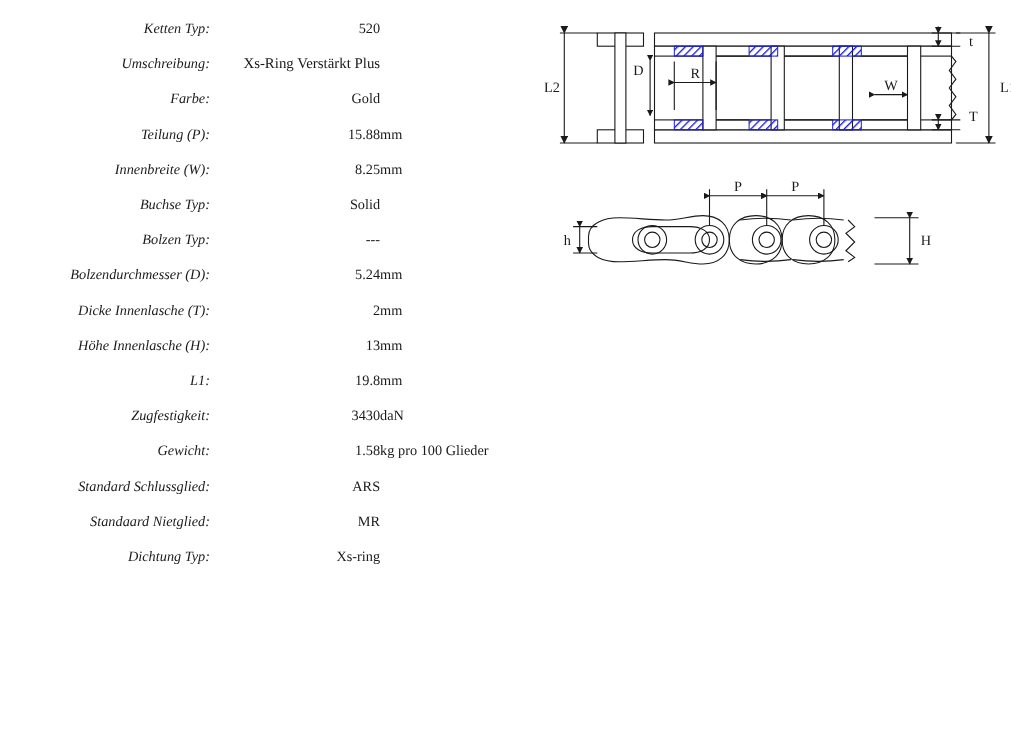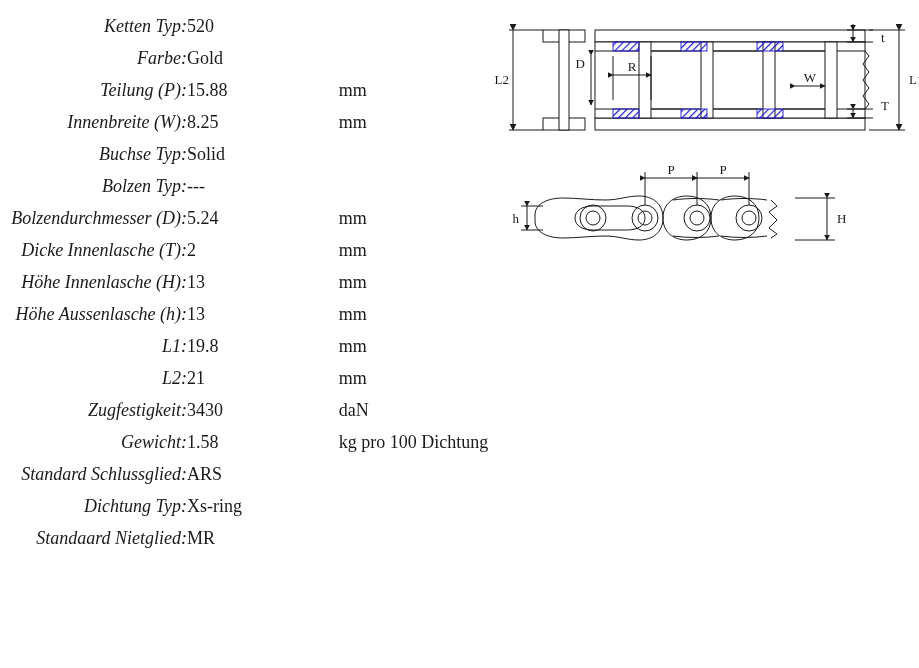--- a/index.html
+++ b/index.html
@@ -28,32 +28,32 @@
     top: 10px;
     width: 490px;
     border-collapse: collapse;
   }
   .spec-table tr {
     height: 32px;
   }
   .spec-table td {
     padding: 0;
     vertical-align: middle;
-    font-size: 18px;
+    font-size: 13px;
   }
   .spec-label {
     width: 185px;
     text-align: right;
     font-style: italic;
     padding-right: 8px;
     white-space: nowrap;
   }
   .spec-value {
     width: 150px;
-    text-align: left;
+    text-align: right;
     padding-right: 10px;
     white-space: nowrap;
   }
   .spec-value.small {
     font-size: 13.5px;
   }
   .spec-unit {
     width: 140px;
     text-align: left;
     font-size: 14px;
@@ -78,20 +78,25 @@
 <div class="page">
 
   <table class="spec-table">
     <tbody>
       <tr>
         <td class="spec-label">Ketten Typ:</td>
         <td class="spec-value">520</td>
         <td class="spec-unit"></td>
       </tr>
       <tr>
+        <td class="spec-label">Umschreibung:</td>
+        <td class="spec-value small">Xs-Ring Verstärkt Plus</td>
+        <td class="spec-unit"></td>
+      </tr>
+      <tr>
         <td class="spec-label">Farbe:</td>
         <td class="spec-value">Gold</td>
         <td class="spec-unit"></td>
       </tr>
       <tr>
         <td class="spec-label">Teilung (P):</td>
         <td class="spec-value">15.88</td>
         <td class="spec-unit">mm</td>
       </tr>
       <tr>
@@ -118,57 +123,47 @@
         <td class="spec-label">Dicke Innenlasche (T):</td>
         <td class="spec-value">2</td>
         <td class="spec-unit">mm</td>
       </tr>
       <tr>
         <td class="spec-label">Höhe Innenlasche (H):</td>
         <td class="spec-value">13</td>
         <td class="spec-unit">mm</td>
       </tr>
       <tr>
-        <td class="spec-label">Höhe Aussenlasche (h):</td>
-        <td class="spec-value">13</td>
-        <td class="spec-unit">mm</td>
-      </tr>
-      <tr>
         <td class="spec-label">L1:</td>
         <td class="spec-value">19.8</td>
-        <td class="spec-unit">mm</td>
-      </tr>
-      <tr>
-        <td class="spec-label">L2:</td>
-        <td class="spec-value">21</td>
         <td class="spec-unit">mm</td>
       </tr>
       <tr>
         <td class="spec-label">Zugfestigkeit:</td>
         <td class="spec-value">3430</td>
         <td class="spec-unit">daN</td>
       </tr>
       <tr>
         <td class="spec-label">Gewicht:</td>
         <td class="spec-value">1.58</td>
-        <td class="spec-unit">kg pro 100 Dichtung</td>
+        <td class="spec-unit">kg pro 100 Glieder</td>
       </tr>
       <tr>
         <td class="spec-label">Standard Schlussglied:</td>
         <td class="spec-value">ARS</td>
         <td class="spec-unit"></td>
       </tr>
       <tr>
+        <td class="spec-label">Standaard Nietglied:</td>
+        <td class="spec-value">MR</td>
+        <td class="spec-unit"></td>
+      </tr>
+      <tr>
         <td class="spec-label">Dichtung Typ:</td>
         <td class="spec-value">Xs-ring</td>
-        <td class="spec-unit"></td>
-      </tr>
-      <tr>
-        <td class="spec-label">Standaard Nietglied:</td>
-        <td class="spec-value">MR</td>
         <td class="spec-unit"></td>
       </tr>
     </tbody>
   </table>
 
   <div class="drawing">
     <svg width="424" height="300" viewBox="0 0 424 300" xmlns="http://www.w3.org/2000/svg">
       <defs>
         <marker id="ah" viewBox="0 0 10 10" refX="9" refY="5" markerWidth="7" markerHeight="7" orient="auto">
           <path d="M 0 0 L 10 5 L 0 10 z" fill="#1a1a1a"></path>

